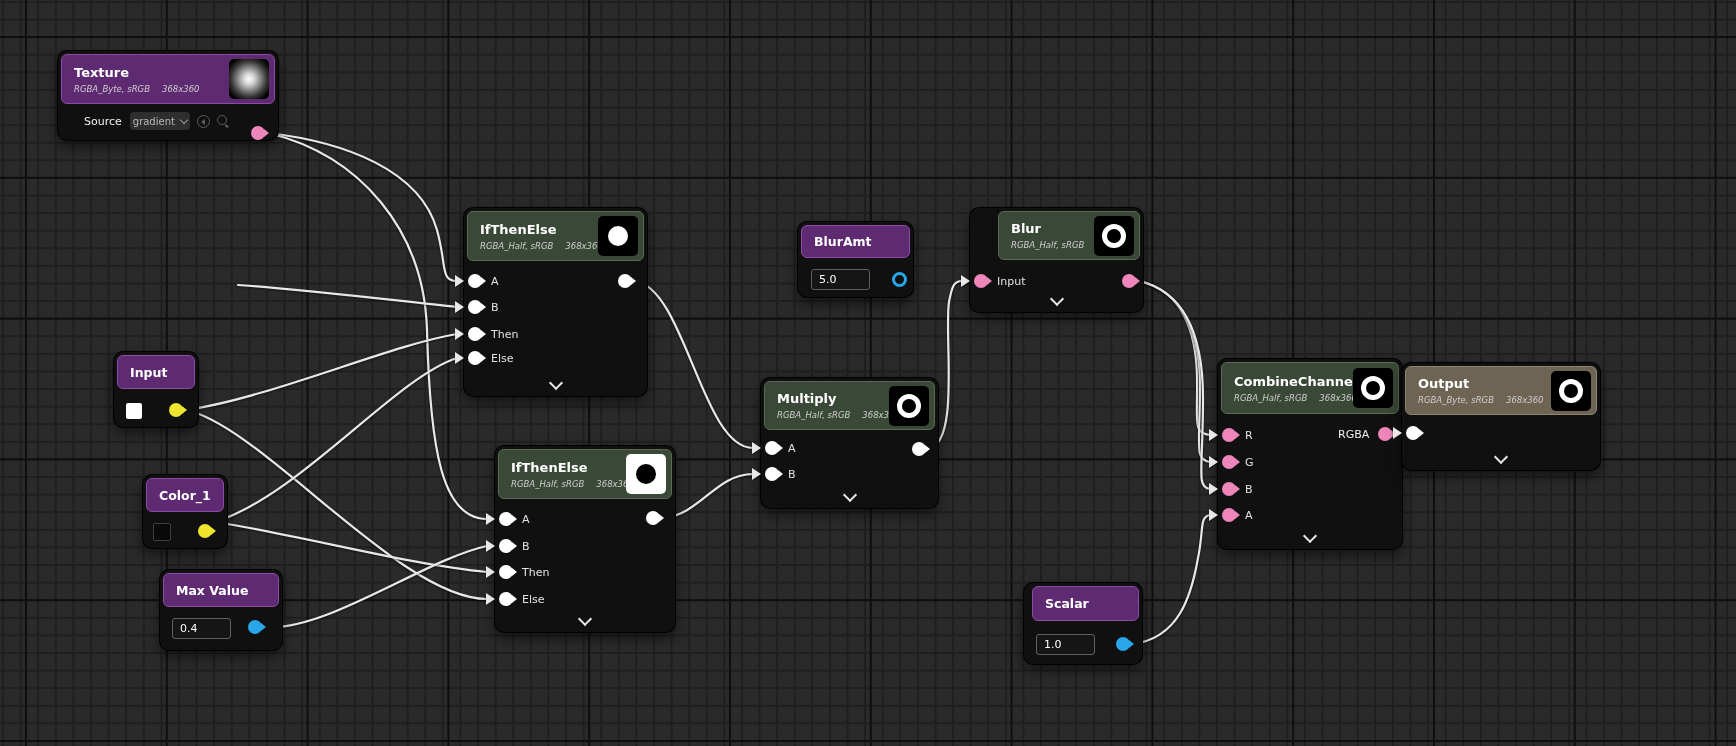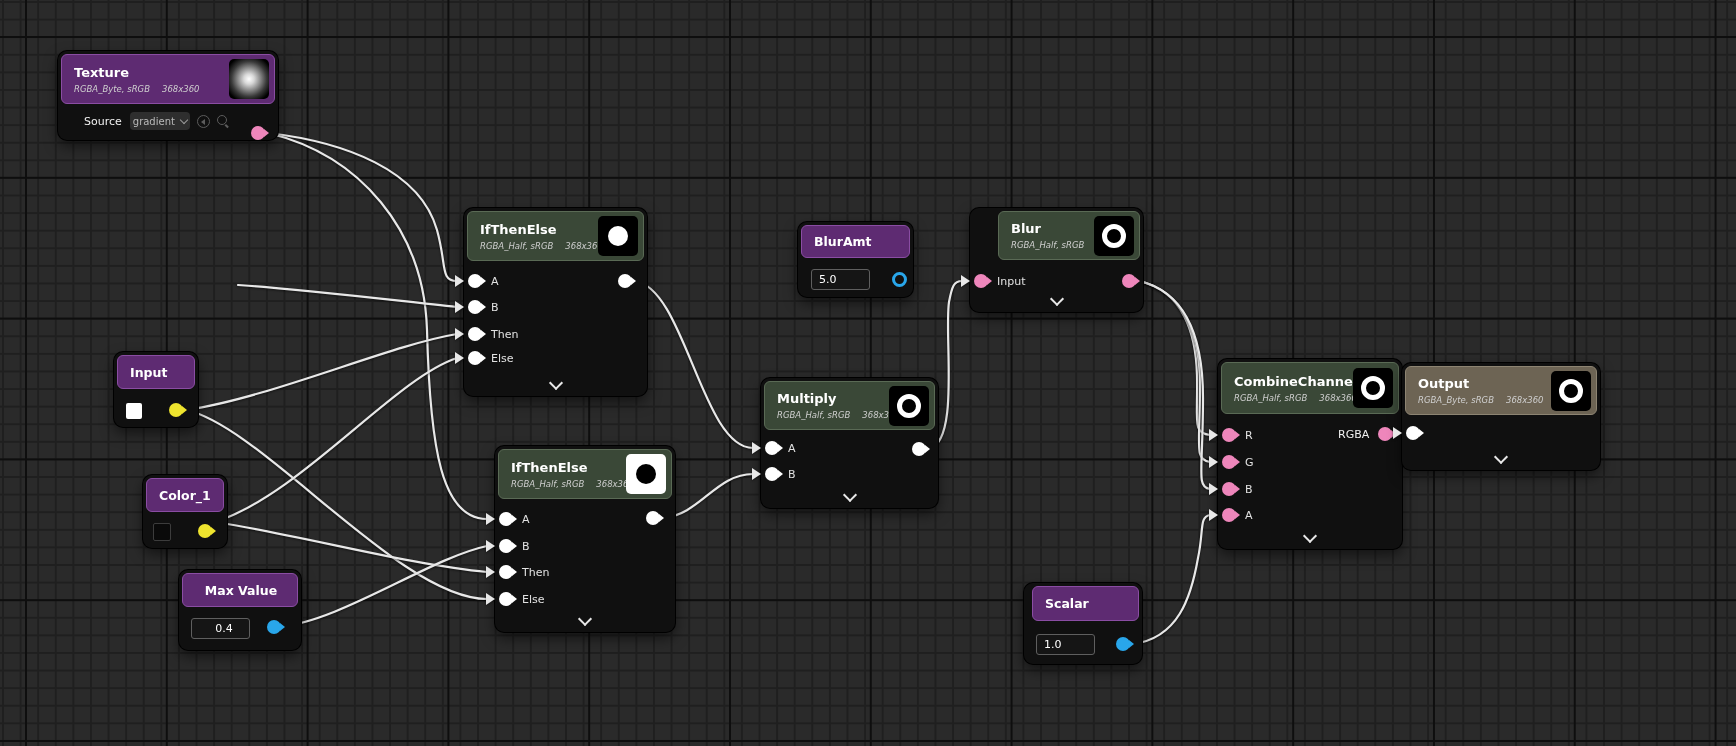--- a/index.html
+++ b/index.html
@@ -157,21 +157,21 @@
       <div class="hdr-text">
           <div class="title">Color_1</div>
         </div>
     </div>
     <div class="swatch black" style="left:10px;top:48px;"></div>
     <div class="outrow" style="left:55px;top:49px;">
         <span class="port yellow"></span>
       </div>
   </div>
 
-  <div class="node" style="left:179px;top:570px;width:122px;height:80px;text-align:center;">
+  <div class="node" style="left:160px;top:570px;width:122px;height:80px;">
     <div class="hdr purple small" style="height:32px;">
       <div class="hdr-text">
           <div class="title">Max Value</div>
         </div>
     </div>
     <div class="valuebox" style="left:12px;top:48px;">0.4</div>
     <div class="outrow" style="left:88px;top:50px;">
         <span class="port blue"></span>
       </div>
   </div>

